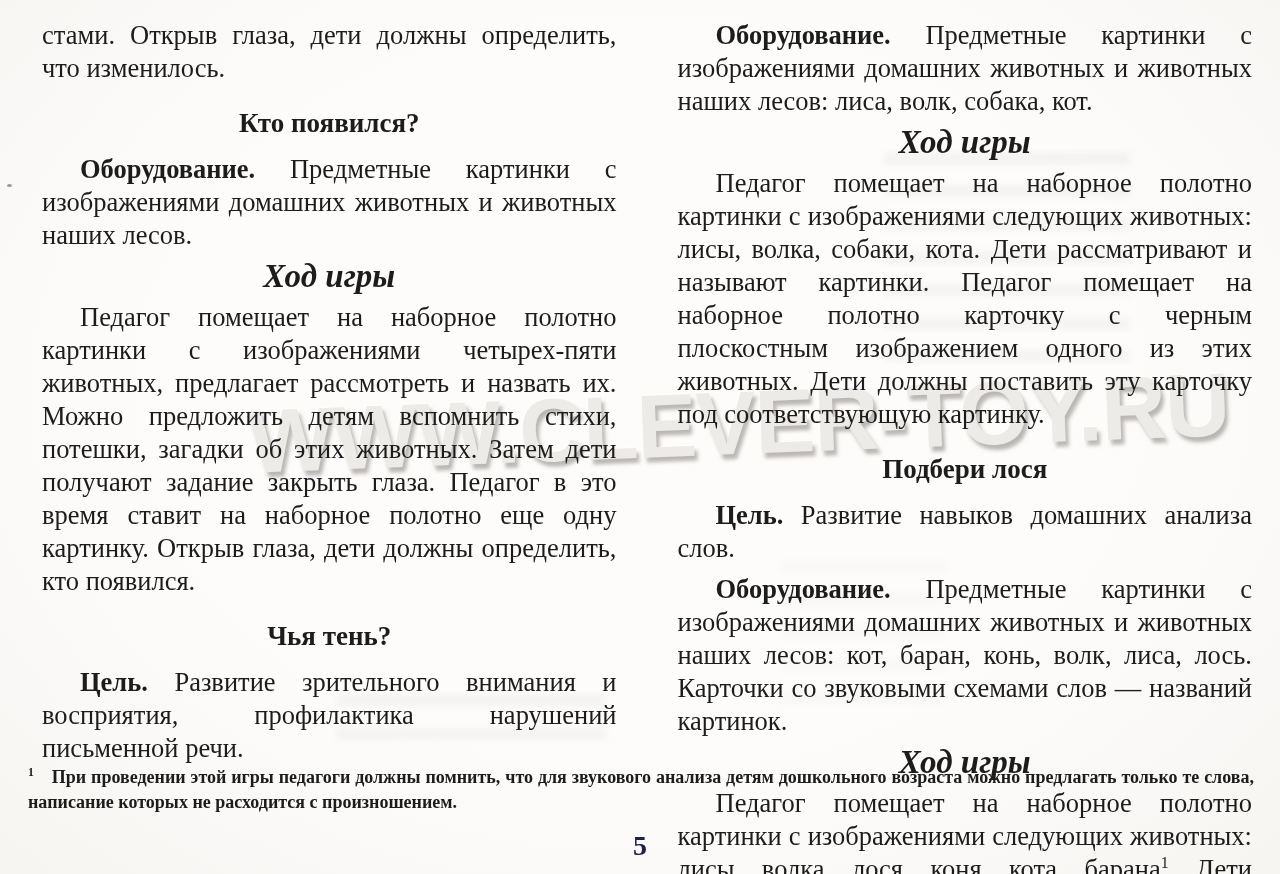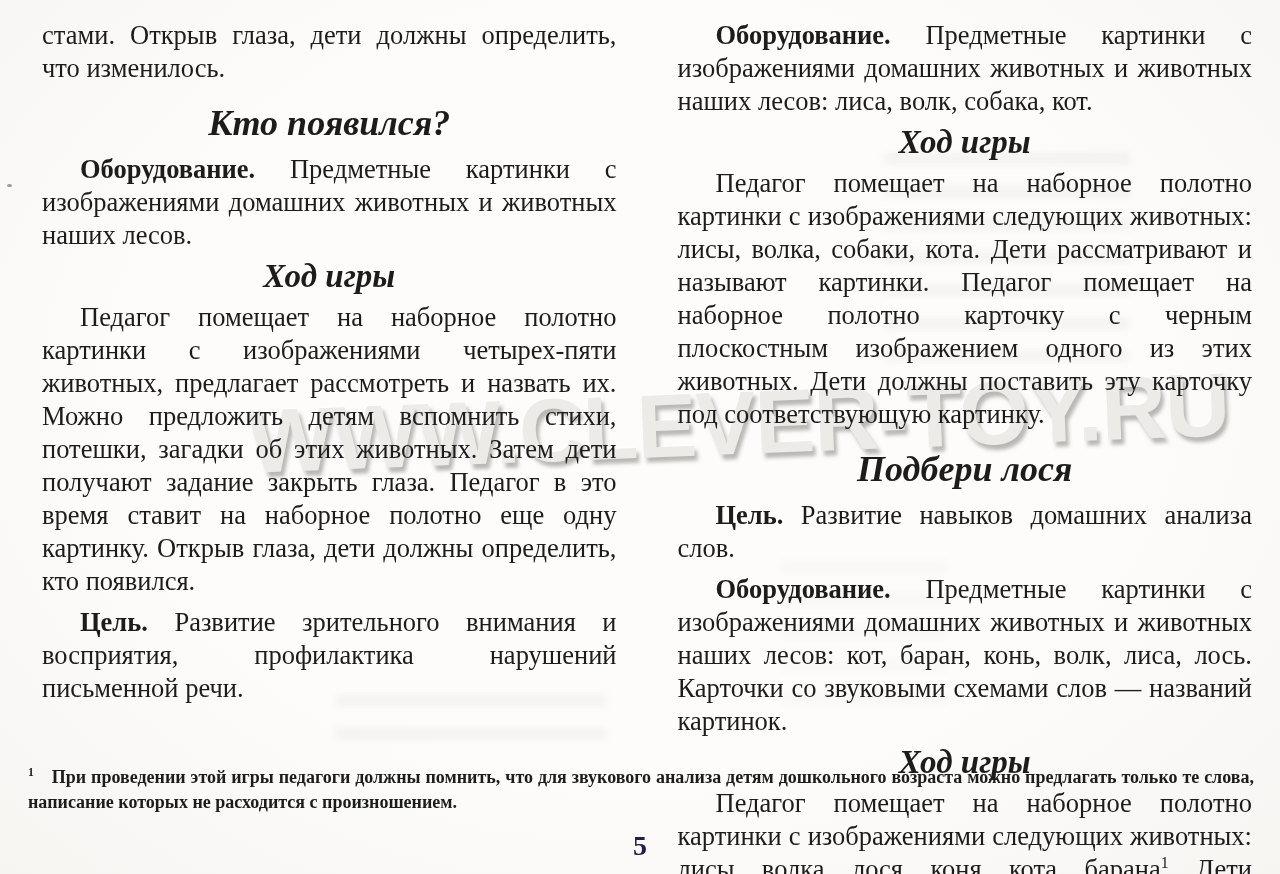--- a/index.html
+++ b/index.html
@@ -30,26 +30,25 @@
     line-height: 33px;
     text-align: justify;
   }
   .para {
     margin: 8px;
     text-indent: 38px;
   }
   .para.no-indent { text-indent: 0; }
   .lead { font-weight: bold; }
   .game-title {
-    font-size: 36px;
+    font-size: 27px;
     font-weight: bold;
     text-align: center;
     text-indent: 0;
     margin: 22px 0 13px 0;
-    font-style: italic;
   }
   .stage-heading {
     font-size: 33px;
     font-weight: bold;
     font-style: italic;
     text-align: center;
     text-indent: 0;
     margin: 3px 0 1px 0;
   }
   sup.fn-ref {
@@ -154,20 +153,21 @@
 
     <h2 class="game-title">Кто появился?</h2>
 
 
     <p class="para"><span class="lead">Оборудование.</span> <span>Предметные картинки с изображениями домашних животных и животных наших лесов.</span></p>
 
     <h3 class="stage-heading">Ход игры</h3>
 
     <p class="para">Педагог помещает на наборное полотно картинки с изображениями четырех-пяти животных, предлагает рассмотреть и назвать их. Можно предложить детям вспомнить стихи, потешки, загадки об этих животных. Затем дети получают задание закрыть глаза. Педагог в это время ставит на наборное полотно еще одну картинку. Открыв глаза, дети должны определить, кто появился.</p>
 
+    <h2 class="game-title">Чья тень?</h2>
 
     <p class="para"><span class="lead">Цель.</span> <span>Развитие зрительного внимания и восприятия, профилактика нарушений письменной речи.</span></p>
   </div>
 
   <div class="column">
     <p class="para"><span class="lead">Оборудование.</span> <span>Предметные картинки с изображениями домашних животных и животных наших лесов: лиса, волк, собака, кот.</span></p>
 
     <h3 class="stage-heading">Ход игры</h3>
 
     <p class="para">Педагог помещает на наборное полотно картинки с изображениями следующих животных: лисы, волка, собаки, кота. Дети рассматривают и называют картинки. Педагог помещает на наборное полотно карточку с черным плоскостным изображением одного из этих животных. Дети должны поставить эту карточку под соответствующую картинку.</p>

